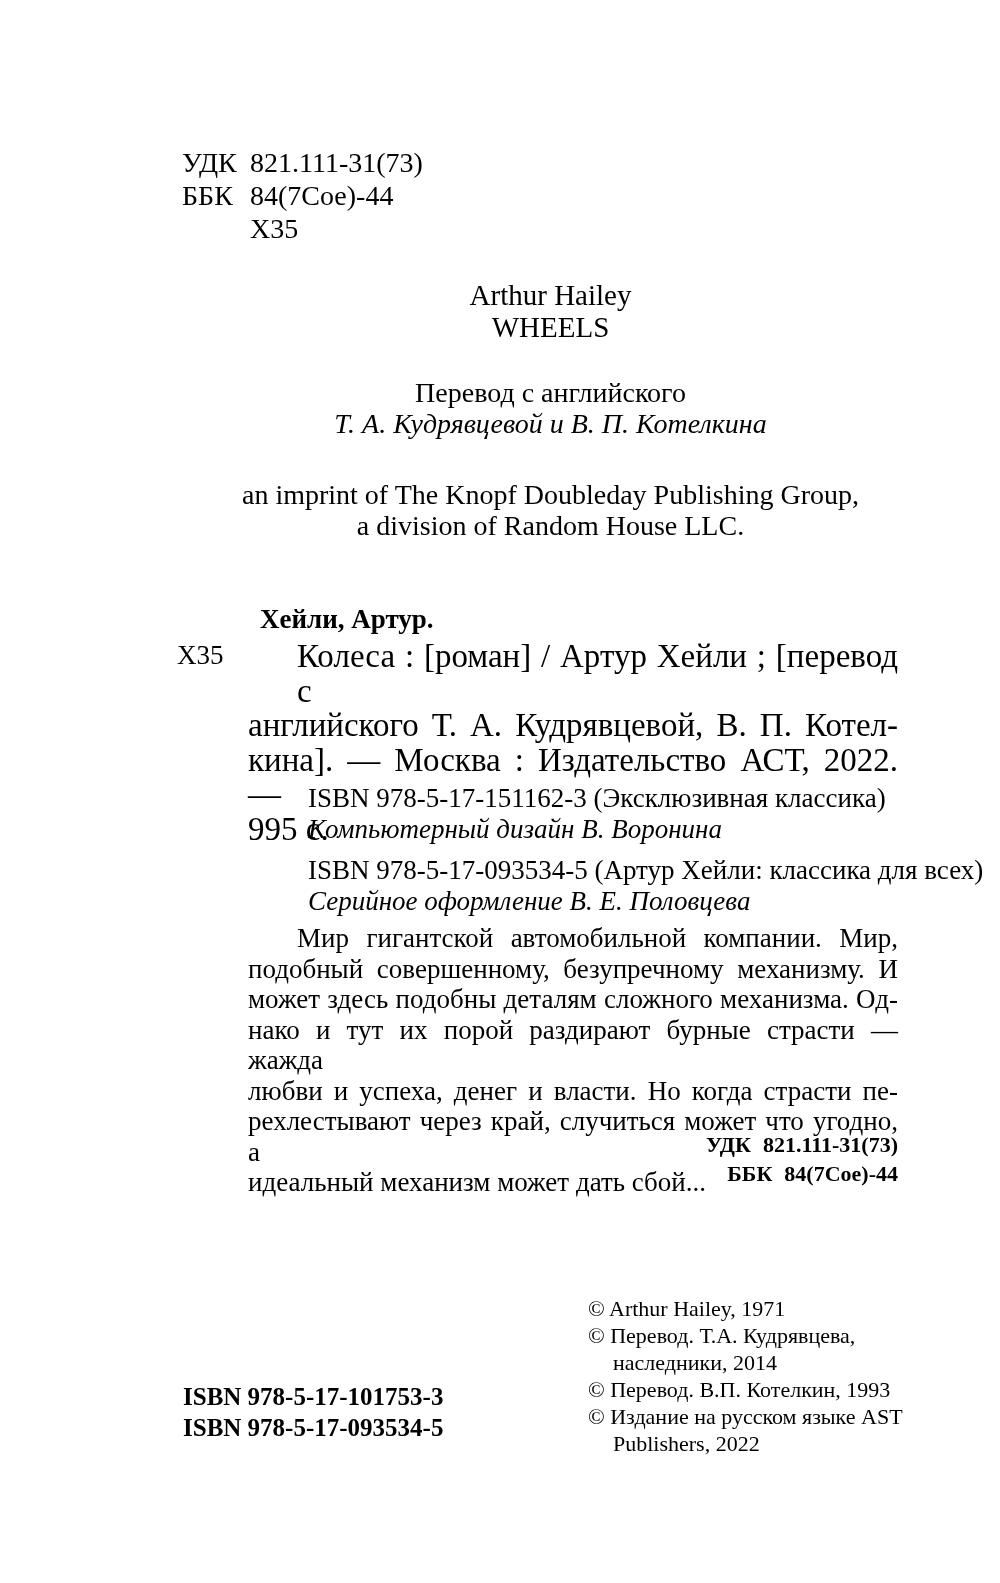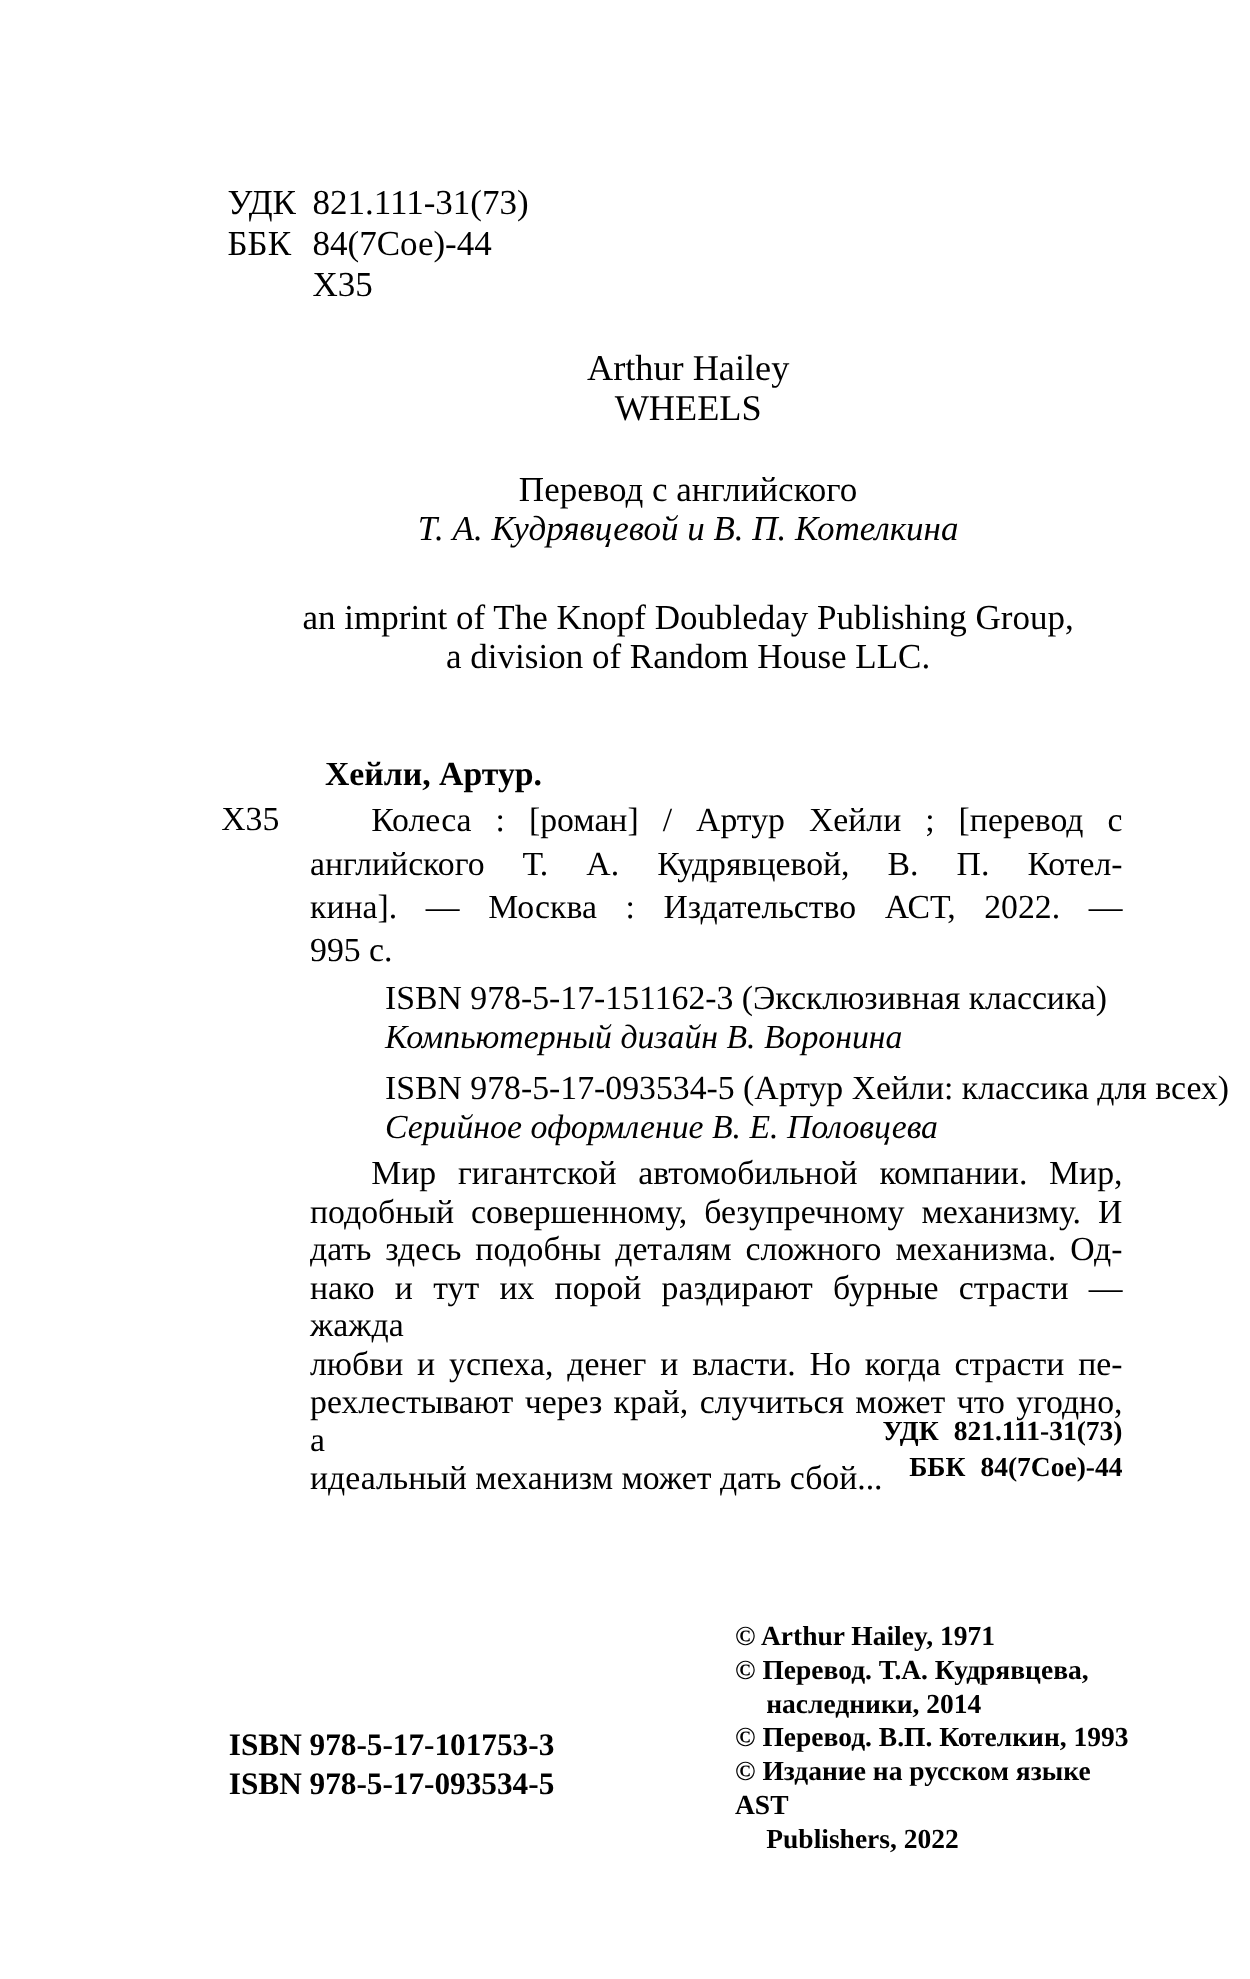--- a/index.html
+++ b/index.html
@@ -25,38 +25,38 @@
   
   .centered { left: 190px; width: 721px; text-align: center; }
   .title-block { top: 279px; font-size: 29px; line-height: 32px; }
   .translation-block { top: 377px; font-size: 28px; line-height: 31px; }
   .rights-block { top: 479px; font-size: 28px; line-height: 31px; }
   .italic { font-style: italic; }
 
   
   .catalog-heading { left: 260px; top: 604px; font-size: 27px; font-weight: bold; }
   .catalog-sign { left: 177px; top: 640px; font-size: 27px; }
-  .catalog-lines { left: 248px; top: 639px; width: 650px; font-size: 27px; line-height: 34.5px; }
+  .catalog-lines { left: 248px; top: 639px; width: 650px; font-size: 33px; line-height: 34.5px; }
   .just { text-align: justify; text-align-last: justify; }
   .indent { padding-left: 49px; }
 
   
   .isbn-block { left: 308px; font-size: 27px; line-height: 31px; }
   .isbn-block-1 { top: 783px; }
   .isbn-block-2 { top: 855px; }
 
   
   .annotation { left: 248px; top: 923px; width: 650px; font-size: 27px; line-height: 30.5px; }
 
   
   .bottom-codes { right: 102px; top: 1130px; text-align: right; font-weight: bold; font-size: 22px; line-height: 29px; }
   .bottom-codes .val { margin-left: 12px; }
 
   
-  .copyright-block { left: 588px; top: 1295px; font-weight: bold; font-size: 22px; line-height: 27px; width: 330px; }
+  .copyright-block { left: 588px; top: 1295px; font-weight: normal; font-size: 22px; line-height: 27px; width: 330px; }
   .cont { padding-left: 25px; }
 
   
   .bottom-isbns { left: 183px; top: 1381px; font-weight: bold; font-size: 25px; line-height: 31px; }
 </style>
 </head>
 <body>
 
 <div class="abs top-codes">
   <div class="code-row">
@@ -97,21 +97,21 @@
   <div class="italic">Компьютерный дизайн В. Воронина</div>
 </div>
 <div class="abs isbn-block isbn-block-2">
   <div>ISBN 978-5-17-093534-5 (Артур Хейли: классика для всех)</div>
   <div class="italic">Серийное оформление В. Е. Половцева</div>
 </div>
 
 <div class="abs annotation">
   <div class="just indent">Мир гигантской автомобильной компании. Мир,</div>
   <div class="just">подобный совершенному, безупречному механизму. И</div>
-  <div class="just">дать здесь подобны деталям сложного механизма. Од-</div>
+  <div class="just">может здесь подобны деталям сложного механизма. Од-</div>
   <div class="just">нако и тут их порой раздирают бурные страсти — жажда</div>
   <div class="just">любви и успеха, денег и власти. Но когда страсти пе-</div>
   <div class="just">рехлестывают через край, случиться может что угодно, а</div>
   <div>идеальный механизм может дать сбой...</div>
 </div>
 
 <div class="abs bottom-codes">
   <div>
     <span>УДК</span><span class="val">821.111-31(73)</span>
   </div>

